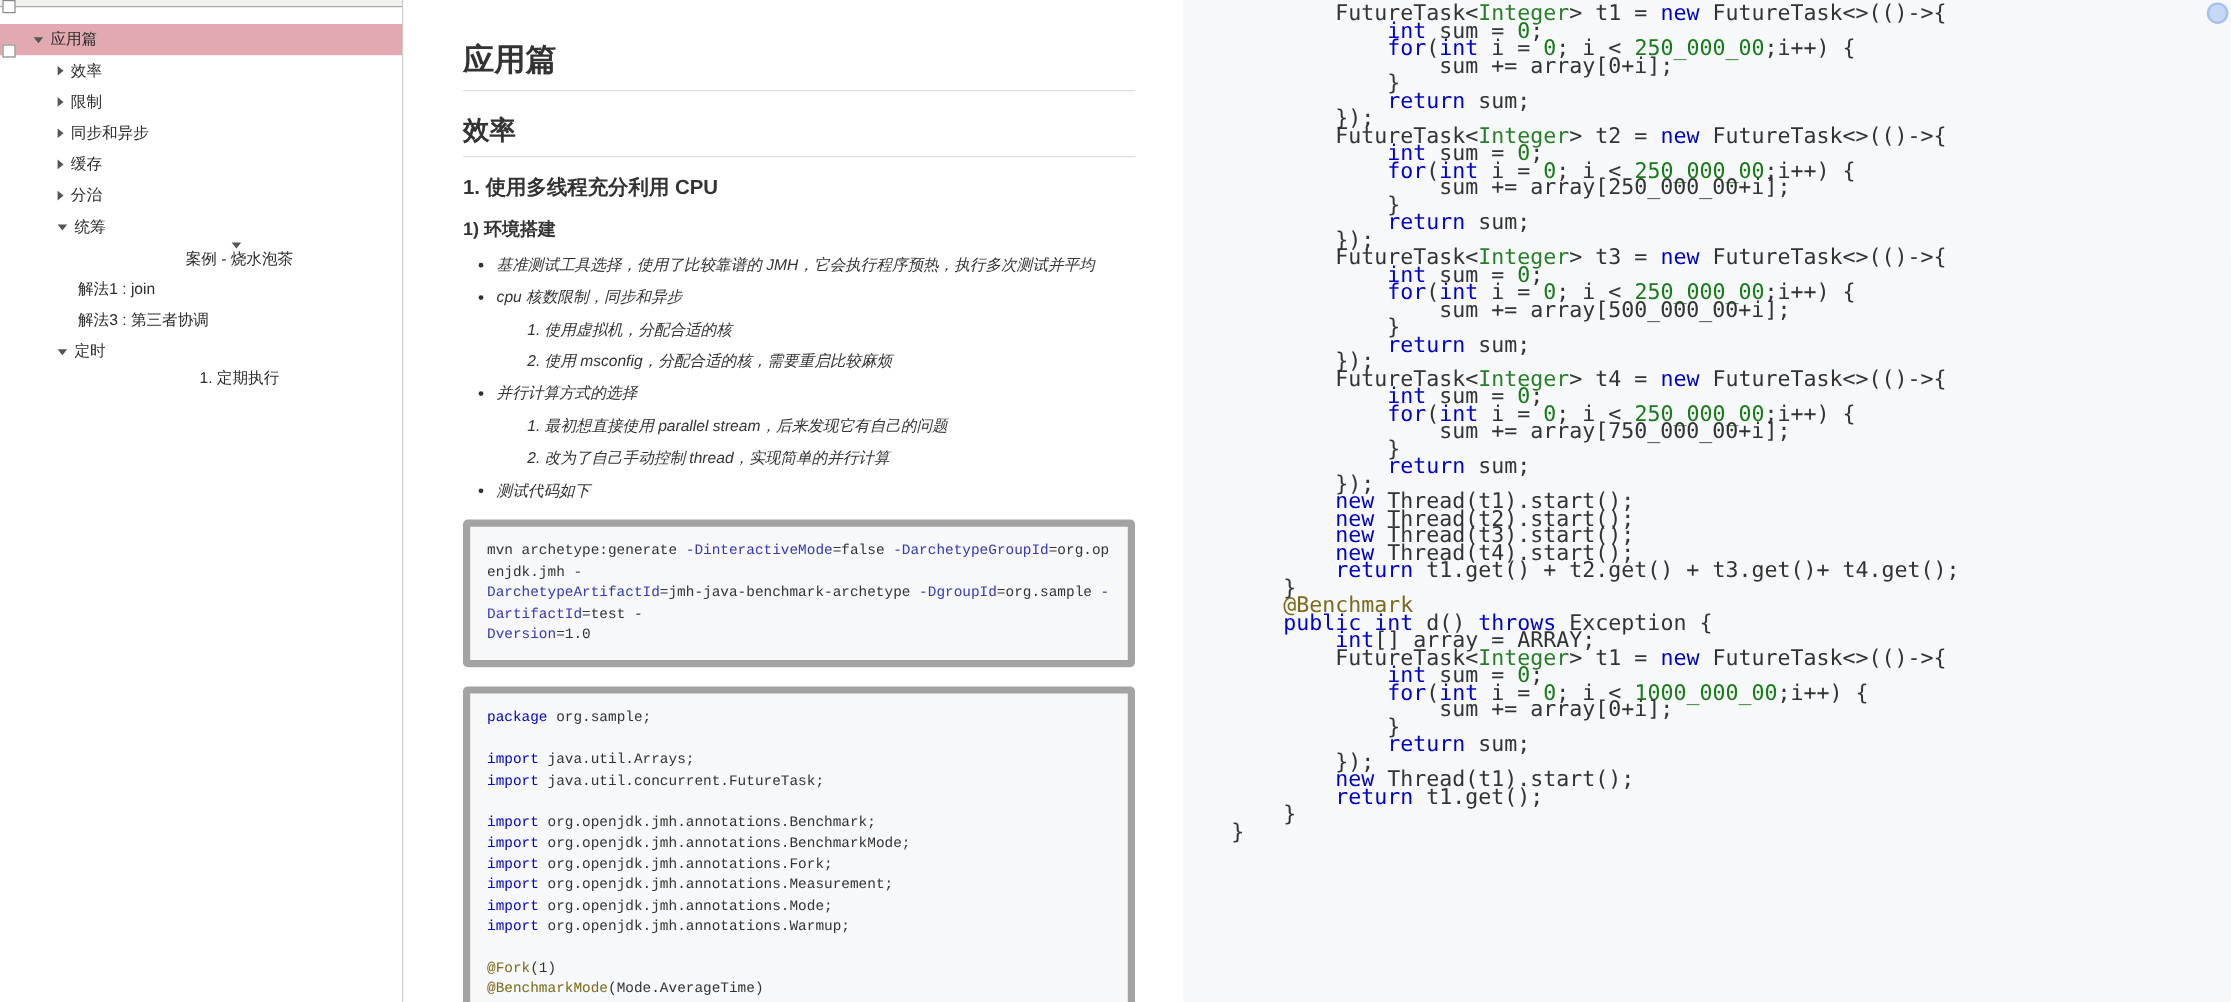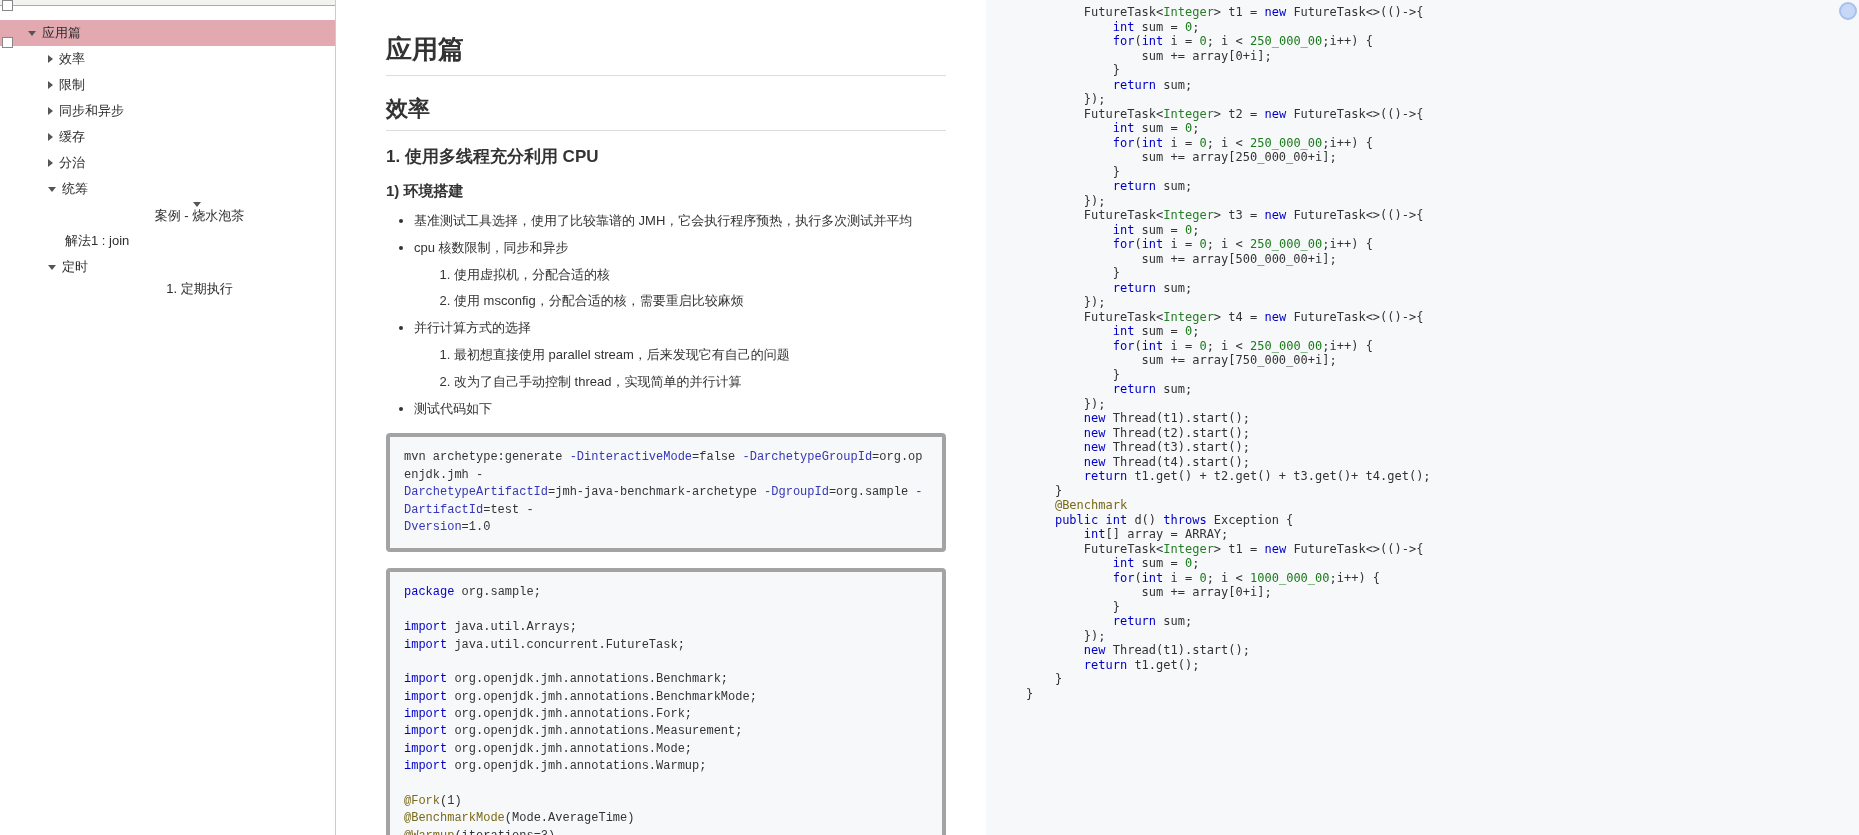--- a/index.html
+++ b/index.html
@@ -17,32 +17,32 @@
   .arrow.down { border-top: 5px solid #555; border-left: 4px solid transparent; border-right: 4px solid transparent; }
   .arrow.none { width: 11px; }
   .tree-item.selected { background: #e3a9b1; }
   
   .left-gutter { position: absolute; left: 0; top: 0; width: 12px; height: 100%; }
   .gutter-icon { width: 11px; height: 11px; border: 1px solid #888; margin: 0 0 6px 2px; background: #fff; }
   
   .content { flex: 1; overflow: hidden; display: flex; }
   .col { overflow-y: auto; padding: 0; }
   .col1 { width: 650px; padding: 32px 40px 10px 50px; }
-  .col2 { flex: 1; padding: 0 30px 10px 40px; font-family: Consolas, "Courier New", monospace; font-size: 12px; line-height: 14.5px; background: #f6f8fa; }
+  .col2 { flex: 1; padding: 0 30px 10px 40px; font-family: Consolas, "Courier New", monospace; font-size: 18px; line-height: 14.5px; background: #f6f8fa; }
   
   h1 { font-size: 26px; font-weight: 600; margin-bottom: 18px; padding-bottom: 8px; border-bottom: 1px solid #ddd; }
   h2 { font-size: 22px; font-weight: 600; margin-bottom: 14px; padding-bottom: 6px; border-bottom: 1px solid #ddd; }
   h3 { font-size: 17px; font-weight: 700; margin-bottom: 14px; }
   h4 { font-size: 15px; font-weight: 700; margin-bottom: 10px; }
   ul { padding-left: 28px; margin-bottom: 14px; }
   ol { padding-left: 40px; margin-bottom: 4px; }
-  li { margin-bottom: 6px; line-height: 1.6; }
+  li { margin-bottom: 6px; line-height: 1.6; font-style: italic; }
   ul ul, ul ol { margin-top: 6px; }
   
-  pre.box { border: 4px solid #a3a3a3; border-radius: 4px; padding: 12px 14px; background: #f6f8fa; font-family: Consolas, "Courier New", monospace; font-size: 12px; line-height: 1.45; white-space: pre-wrap; word-break: break-all; margin-bottom: 16px; color: #333; }
+  pre.box { border: 6px solid #a3a3a3; border-radius: 4px; padding: 12px 14px; background: #f6f8fa; font-family: Consolas, "Courier New", monospace; font-size: 12px; line-height: 1.45; white-space: pre-wrap; word-break: break-all; margin-bottom: 16px; color: #333; }
   
   .kw { color: #0000c8; }
   .num { color: #1a7a1a; }
   .ann { color: #7a6a1a; }
   .opt { color: #3636b8; }
   .typ { color: #267f26; }
   .nw { color: #0000c8; }
   
   .code2-wrap { padding: 5px 0 20px 0; }
   
@@ -86,20 +86,24 @@
         <span class="arrow down"></span>
         <span>统筹</span>
       </div>
     <div class="tree-item lv3">
         <span class="arrow down"></span>
         <span>案例 - 烧水泡茶</span>
       </div>
     <div class="tree-item lv4">
         <span class="arrow none"></span>
         <span>解法1 : join</span>
+      </div>
+    <div class="tree-item lv4">
+        <span class="arrow none"></span>
+        <span>解法3 : 第三者协调</span>
       </div>
     <div class="tree-item lv2">
         <span class="arrow down"></span>
         <span>定时</span>
       </div>
     <div class="tree-item lv3">
         <span class="arrow none"></span>
         <span>1. 定期执行</span>
       </div>
   </div>

